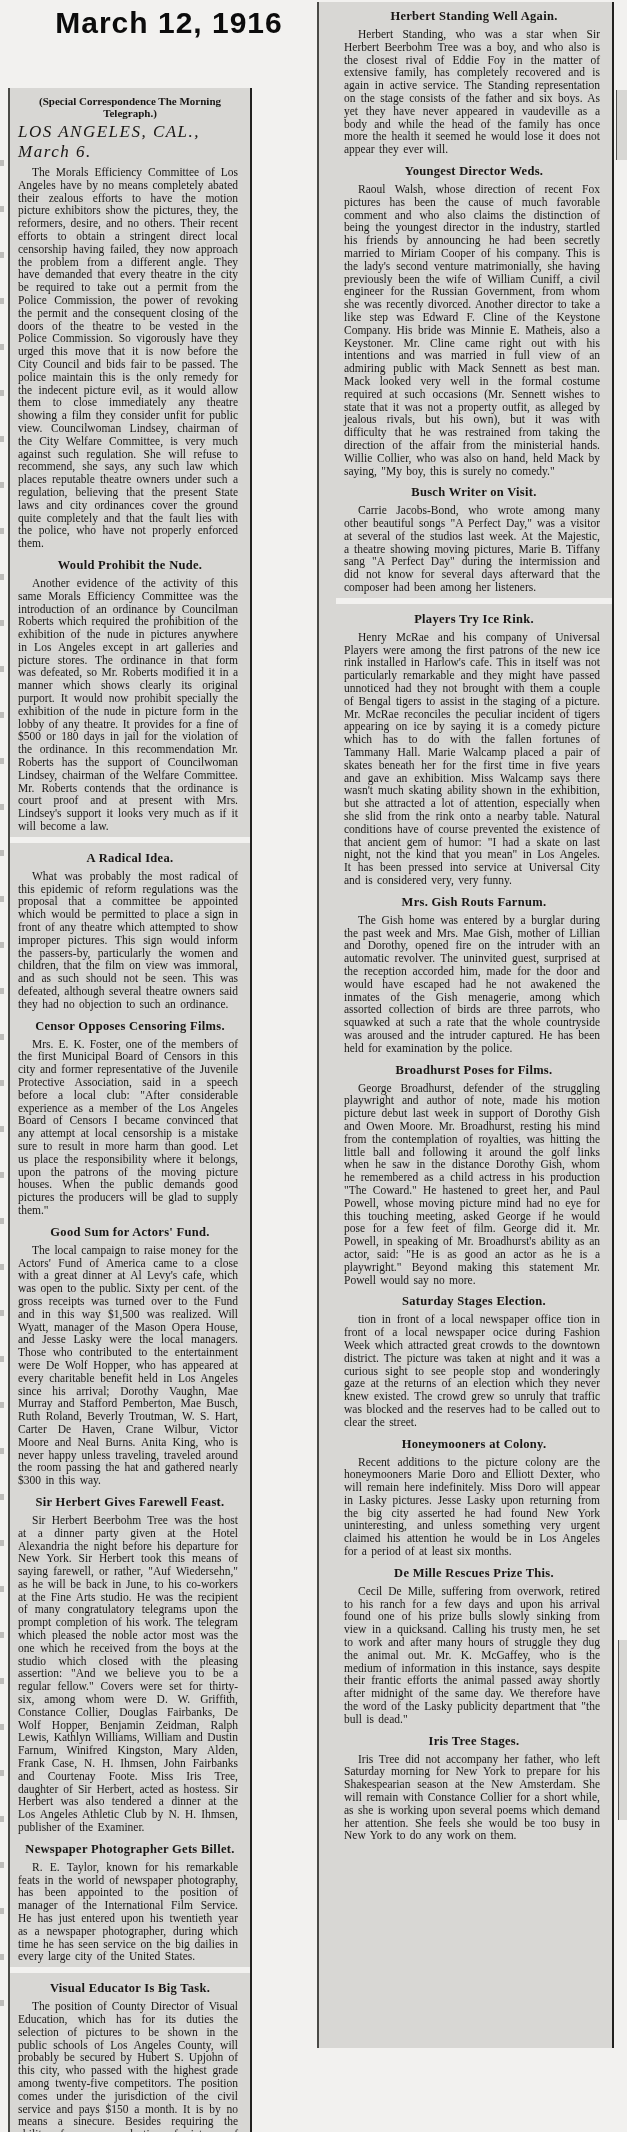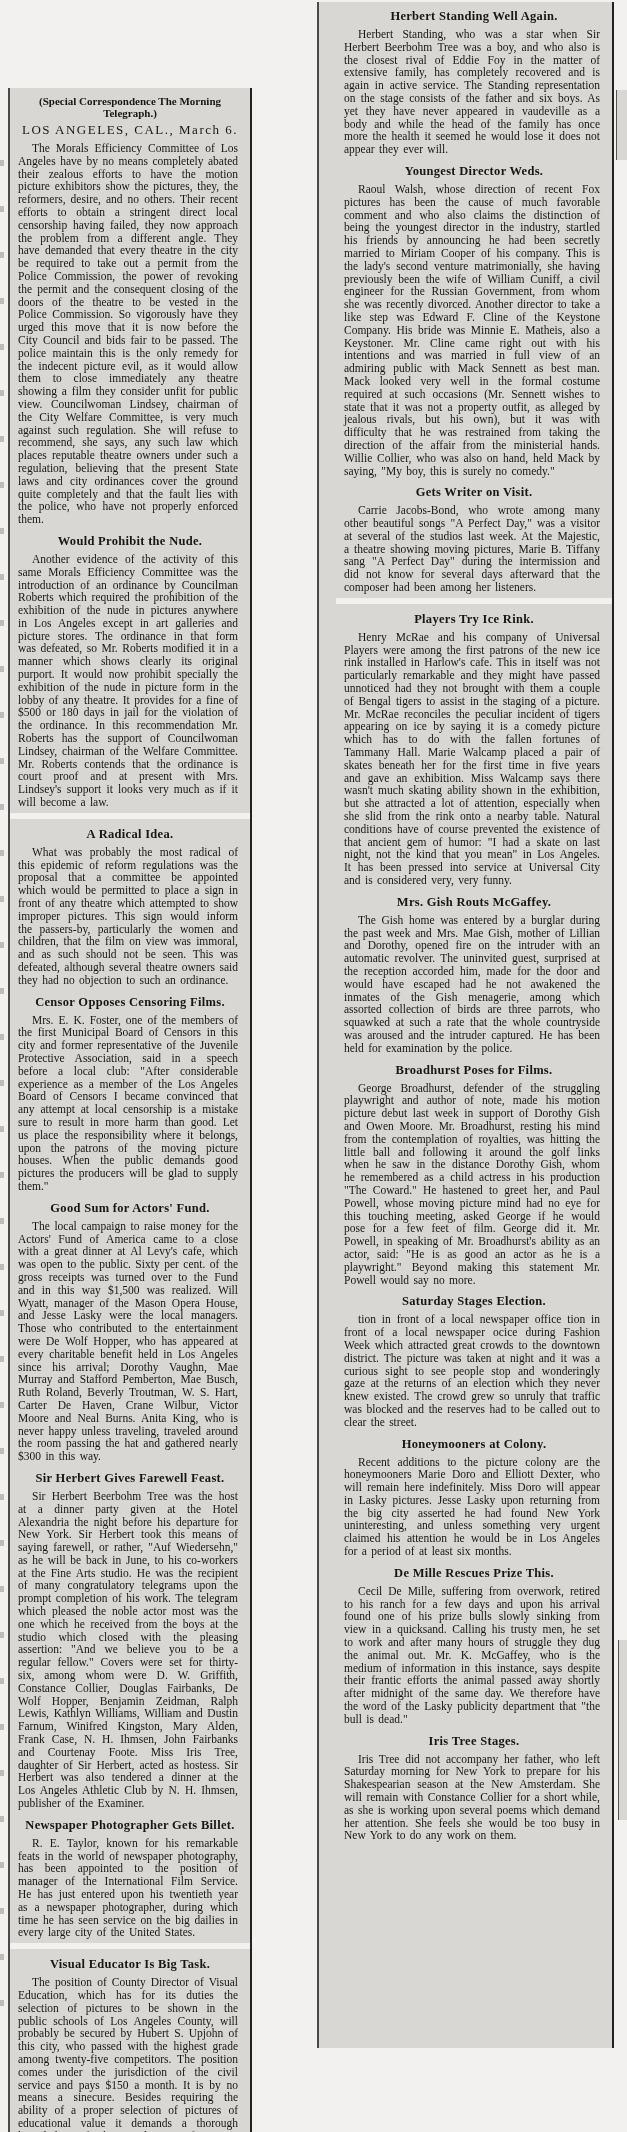--- a/index.html
+++ b/index.html
@@ -26,22 +26,23 @@
     padding:5px 8px 12px 8px;
     color:var(--ink,#191715);
   }
   .col-left{left:8px;top:88px;width:244px;min-height:2026px;}
   .col-right{left:317px;top:2px;width:297px;min-height:2046px;padding-left:25px;}
   .credit-line{
     text-align:center;font-weight:bold;font-size:11px;
     margin:2px 0 3px 0;
   }
   .dateline{
-    text-align:center;font-size:13px;letter-spacing:1.5px;
+    font-size:17px;letter-spacing:1.5px;
     margin:2px 0 4px 0;
+    font-style:italic;
   }
   .sec-heading{
     text-align:center;font-weight:bold;font-size:12.5px;
     margin:8px 0 4px 0;letter-spacing:.3px;
   }
   .col-right .sec-heading:first-child{margin-top:2px;}
   p.body-par{
     margin:0 4px 1px 0;
     font-size:11.5px;line-height:12.8px;
     text-align:justify;text-indent:14px;
@@ -52,20 +53,21 @@
   .art-1{right:0;top:90px;width:10px;height:70px;}
   .art-2{right:0;top:1640px;width:8px;height:180px;}
   .edge-mark{position:absolute;left:0;top:120px;width:4px;height:1900px;background:
     repeating-linear-gradient(#f2f1ef 0 40px, #bdbcb9 40px 46px);}
 </style>
 </head>
 <body>
 
 <div id="canvas">
   <div class="edge-mark"></div>
+  <div class="date-title">March 12, 1916</div>
 
   <div class="clipping col-left">
     <div class="credit-line">(Special Correspondence The Morning Telegraph.)</div>
     <div class="dateline">LOS ANGELES, CAL., March 6.</div>
     <div id="left-sections">
         <p class="body-par">The Morals Efficiency Committee of Los Angeles have by no means completely abated their zealous efforts to have the motion picture exhibitors show the pictures, they, the reformers, desire, and no others. Their recent efforts to obtain a stringent direct local censorship having failed, they now approach the problem from a different angle. They have demanded that every theatre in the city be required to take out a permit from the Police Commission, the power of revoking the permit and the consequent closing of the doors of the theatre to be vested in the Police Commission. So vigorously have they urged this move that it is now before the City Council and bids fair to be passed. The police maintain this is the only remedy for the indecent picture evil, as it would allow them to close immediately any theatre showing a film they consider unfit for public view. Councilwoman Lindsey, chairman of the City Welfare Committee, is very much against such regulation. She will refuse to recommend, she says, any such law which places reputable theatre owners under such a regulation, believing that the present State laws and city ordinances cover the ground quite completely and that the fault lies with the police, who have not properly enforced them.</p>
         <div class="sec-heading">Would Prohibit the Nude.</div>
         <p class="body-par">Another evidence of the activity of this same Morals Efficiency Committee was the introduction of an ordinance by Councilman Roberts which required the prohibition of the exhibition of the nude in pictures anywhere in Los Angeles except in art galleries and picture stores. The ordinance in that form was defeated, so Mr. Roberts modified it in a manner which shows clearly its original purport. It would now prohibit specially the exhibition of the nude in picture form in the lobby of any theatre. It provides for a fine of $500 or 180 days in jail for the violation of the ordinance. In this recommendation Mr. Roberts has the support of Councilwoman Lindsey, chairman of the Welfare Committee. Mr. Roberts contends that the ordinance is court proof and at present with Mrs. Lindsey's support it looks very much as if it will become a law.</p>
         <div class="seam"></div>
         <div class="sec-heading">A Radical Idea.</div>
@@ -85,26 +87,26 @@
         <p class="body-par">Joseph E. Vinard, who specialty upon the vaudeville stage was strong arm work, was very seriously injured while performing under water for a local moving picture company. He is now practically helpless physically, being a victim of locomotor ataxia brought about by his injury. The State Industrial Commission has awarded him a weekly payment of $18.75 for a period not to exceed 240 weeks. In addition to this he received the amount of $383 in accrued payments.</p>
       </div>
   </div>
 
   <div class="clipping col-right">
     <div id="right-sections">
         <div class="sec-heading">Herbert Standing Well Again.</div>
         <p class="body-par">Herbert Standing, who was a star when Sir Herbert Beerbohm Tree was a boy, and who also is the closest rival of Eddie Foy in the matter of extensive family, has completely recovered and is again in active service. The Standing representation on the stage consists of the father and six boys. As yet they have never appeared in vaudeville as a body and while the head of the family has once more the health it seemed he would lose it does not appear they ever will.</p>
         <div class="sec-heading">Youngest Director Weds.</div>
         <p class="body-par">Raoul Walsh, whose direction of recent Fox pictures has been the cause of much favorable comment and who also claims the distinction of being the youngest director in the industry, startled his friends by announcing he had been secretly married to Miriam Cooper of his company. This is the lady's second venture matrimonially, she having previously been the wife of William Cuniff, a civil engineer for the Russian Government, from whom she was recently divorced. Another director to take a like step was Edward F. Cline of the Keystone Company. His bride was Minnie E. Matheis, also a Keystoner. Mr. Cline came right out with his intentions and was married in full view of an admiring public with Mack Sennett as best man. Mack looked very well in the formal costume required at such occasions (Mr. Sennett wishes to state that it was not a property outfit, as alleged by jealous rivals, but his own), but it was with difficulty that he was restrained from taking the direction of the affair from the ministerial hands. Willie Collier, who was also on hand, held Mack by saying, "My boy, this is surely no comedy."</p>
-        <div class="sec-heading">Gets Writer on Visit.</div>
+        <div class="sec-heading">Busch Writer on Visit.</div>
         <p class="body-par">Carrie Jacobs-Bond, who wrote among many other beautiful songs "A Perfect Day," was a visitor at several of the studios last week. At the Majestic, a theatre showing moving pictures, Marie B. Tiffany sang "A Perfect Day" during the intermission and did not know for several days afterward that the composer had been among her listeners.</p>
         <div class="seam"></div>
         <div class="sec-heading">Players Try Ice Rink.</div>
         <p class="body-par">Henry McRae and his company of Universal Players were among the first patrons of the new ice rink installed in Harlow's cafe. This in itself was not particularly remarkable and they might have passed unnoticed had they not brought with them a couple of Bengal tigers to assist in the staging of a picture. Mr. McRae reconciles the peculiar incident of tigers appearing on ice by saying it is a comedy picture which has to do with the fallen fortunes of Tammany Hall. Marie Walcamp placed a pair of skates beneath her for the first time in five years and gave an exhibition. Miss Walcamp says there wasn't much skating ability shown in the exhibition, but she attracted a lot of attention, especially when she slid from the rink onto a nearby table. Natural conditions have of course prevented the existence of that ancient gem of humor: "I had a skate on last night, not the kind that you mean" in Los Angeles. It has been pressed into service at Universal City and is considered very, very funny.</p>
-        <div class="sec-heading">Mrs. Gish Routs McGaffey.</div>
+        <div class="sec-heading">Mrs. Gish Routs Farnum.</div>
         <p class="body-par">The Gish home was entered by a burglar during the past week and Mrs. Mae Gish, mother of Lillian and Dorothy, opened fire on the intruder with an automatic revolver. The uninvited guest, surprised at the reception accorded him, made for the door and would have escaped had he not awakened the inmates of the Gish menagerie, among which assorted collection of birds are three parrots, who squawked at such a rate that the whole countryside was aroused and the intruder captured. He has been held for examination by the police.</p>
         <div class="sec-heading">Broadhurst Poses for Films.</div>
         <p class="body-par">George Broadhurst, defender of the struggling playwright and author of note, made his motion picture debut last week in support of Dorothy Gish and Owen Moore. Mr. Broadhurst, resting his mind from the contemplation of royalties, was hitting the little ball and following it around the golf links when he saw in the distance Dorothy Gish, whom he remembered as a child actress in his production "The Coward." He hastened to greet her, and Paul Powell, whose moving picture mind had no eye for this touching meeting, asked George if he would pose for a few feet of film. George did it. Mr. Powell, in speaking of Mr. Broadhurst's ability as an actor, said: "He is as good an actor as he is a playwright." Beyond making this statement Mr. Powell would say no more.</p>
         <div class="sec-heading">Saturday Stages Election.</div>
         <p class="body-par">tion in front of a local newspaper office tion in front of a local newspaper ocice during Fashion Week which attracted great crowds to the downtown district. The picture was taken at night and it was a curious sight to see people stop and wonderingly gaze at the returns of an election which they never knew existed. The crowd grew so unruly that traffic was blocked and the reserves had to be called out to clear the street.</p>
         <div class="sec-heading">Honeymooners at Colony.</div>
         <p class="body-par">Recent additions to the picture colony are the honeymooners Marie Doro and Elliott Dexter, who will remain here indefinitely. Miss Doro will appear in Lasky pictures. Jesse Lasky upon returning from the big city asserted he had found New York uninteresting, and unless something very urgent claimed his attention he would be in Los Angeles for a period of at least six months.</p>
         <div class="sec-heading">De Mille Rescues Prize This.</div>
         <p class="body-par">Cecil De Mille, suffering from overwork, retired to his ranch for a few days and upon his arrival found one of his prize bulls slowly sinking from view in a quicksand. Calling his trusty men, he set to work and after many hours of struggle they dug the animal out. Mr. K. McGaffey, who is the medium of information in this instance, says despite their frantic efforts the animal passed away shortly after midnight of the same day. We therefore have the word of the Lasky publicity department that "the bull is dead."</p>
         <div class="sec-heading">Iris Tree Stages.</div>

